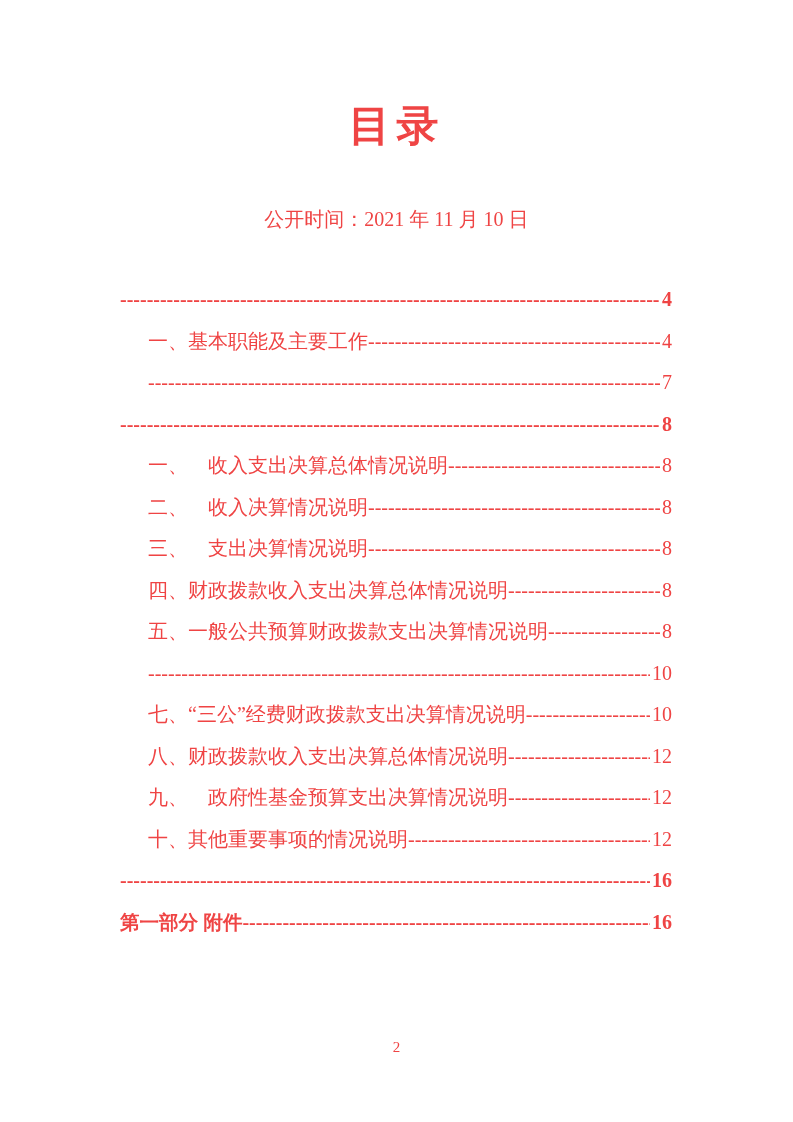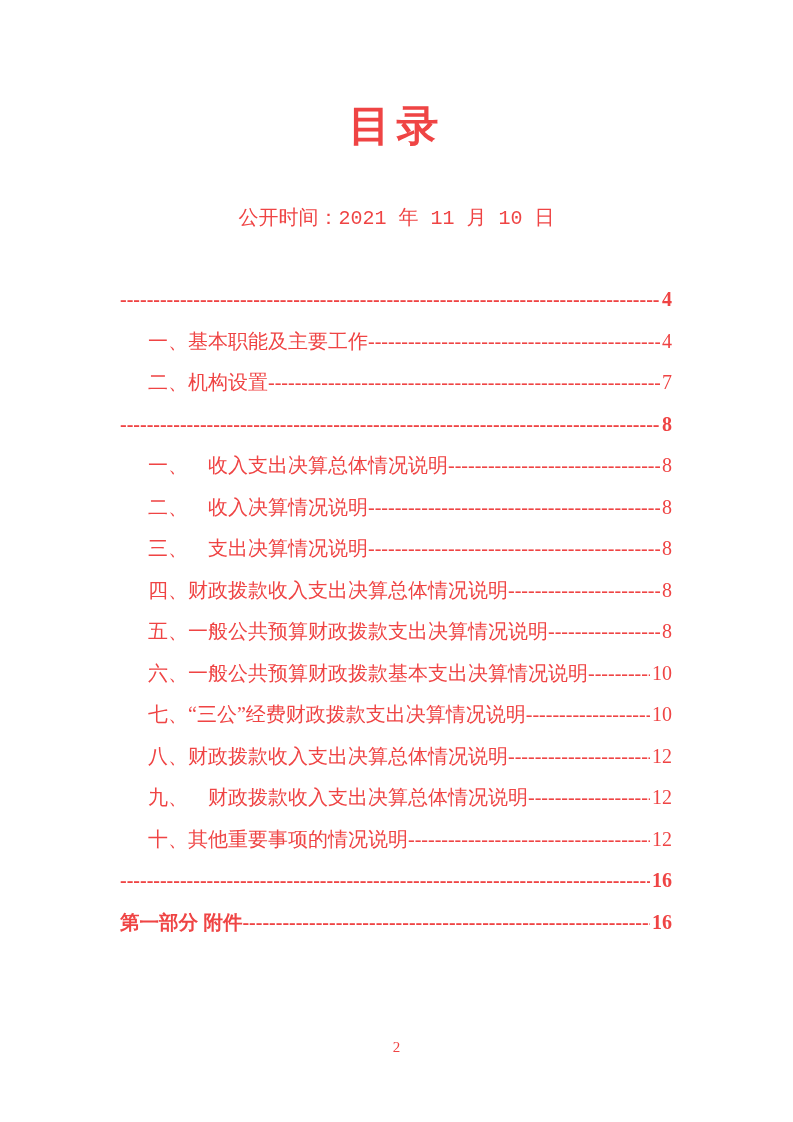--- a/index.html
+++ b/index.html
@@ -31,21 +31,20 @@
   }
   .pub-time {
     position: absolute;
     top: 196px;
     left: 0;
     right: 0;
     text-align: center;
     font-size: 20px;
     line-height: 22px;
     white-space: pre;
-    font-family: Liberation Mono, monospace;
   }
   .toc {
     position: absolute;
     top: 267px;
     left: 120px;
     width: 552px;
   }
   .toc-row {
     display: flex;
     align-items: baseline;
@@ -107,21 +106,20 @@
         <span class="pagenum">4</span>
     </div>
 
     <div class="toc-row indent1">
       <span class="label">一、基本职能及主要工作</span>
         <span class="leader"></span>
         <span class="pagenum">4</span>
     </div>
 
     <div class="toc-row indent1">
-      <span class="label">二、机构设置</span>
         <span class="leader"></span>
         <span class="pagenum">7</span>
     </div>
 
     <div class="toc-row bold">
         <span class="leader"></span>
         <span class="pagenum">8</span>
     </div>
 
     <div class="toc-row indent1">
@@ -148,39 +146,38 @@
         <span class="pagenum">8</span>
     </div>
 
     <div class="toc-row indent1">
       <span class="label">五、一般公共预算财政拨款支出决算情况说明</span>
         <span class="leader"></span>
         <span class="pagenum">8</span>
     </div>
 
     <div class="toc-row indent1">
-      <span class="label">六、一般公共预算财政拨款基本支出决算情况说明</span>
         <span class="leader"></span>
         <span class="pagenum">10</span>
     </div>
 
     <div class="toc-row indent1">
       <span class="label">七、“三公”经费财政拨款支出决算情况说明</span>
         <span class="leader"></span>
         <span class="pagenum">10</span>
     </div>
 
     <div class="toc-row indent1">
       <span class="label">八、财政拨款收入支出决算总体情况说明</span>
         <span class="leader"></span>
         <span class="pagenum">12</span>
     </div>
 
     <div class="toc-row indent1">
-      <span class="label">九、　财政拨款收入支出决算总体情况说明</span>
+      <span class="label">九、　政府性基金预算支出决算情况说明</span>
         <span class="leader"></span>
         <span class="pagenum">12</span>
     </div>
 
     <div class="toc-row indent1">
       <span class="label">十、其他重要事项的情况说明</span>
         <span class="leader"></span>
         <span class="pagenum">12</span>
     </div>
 

